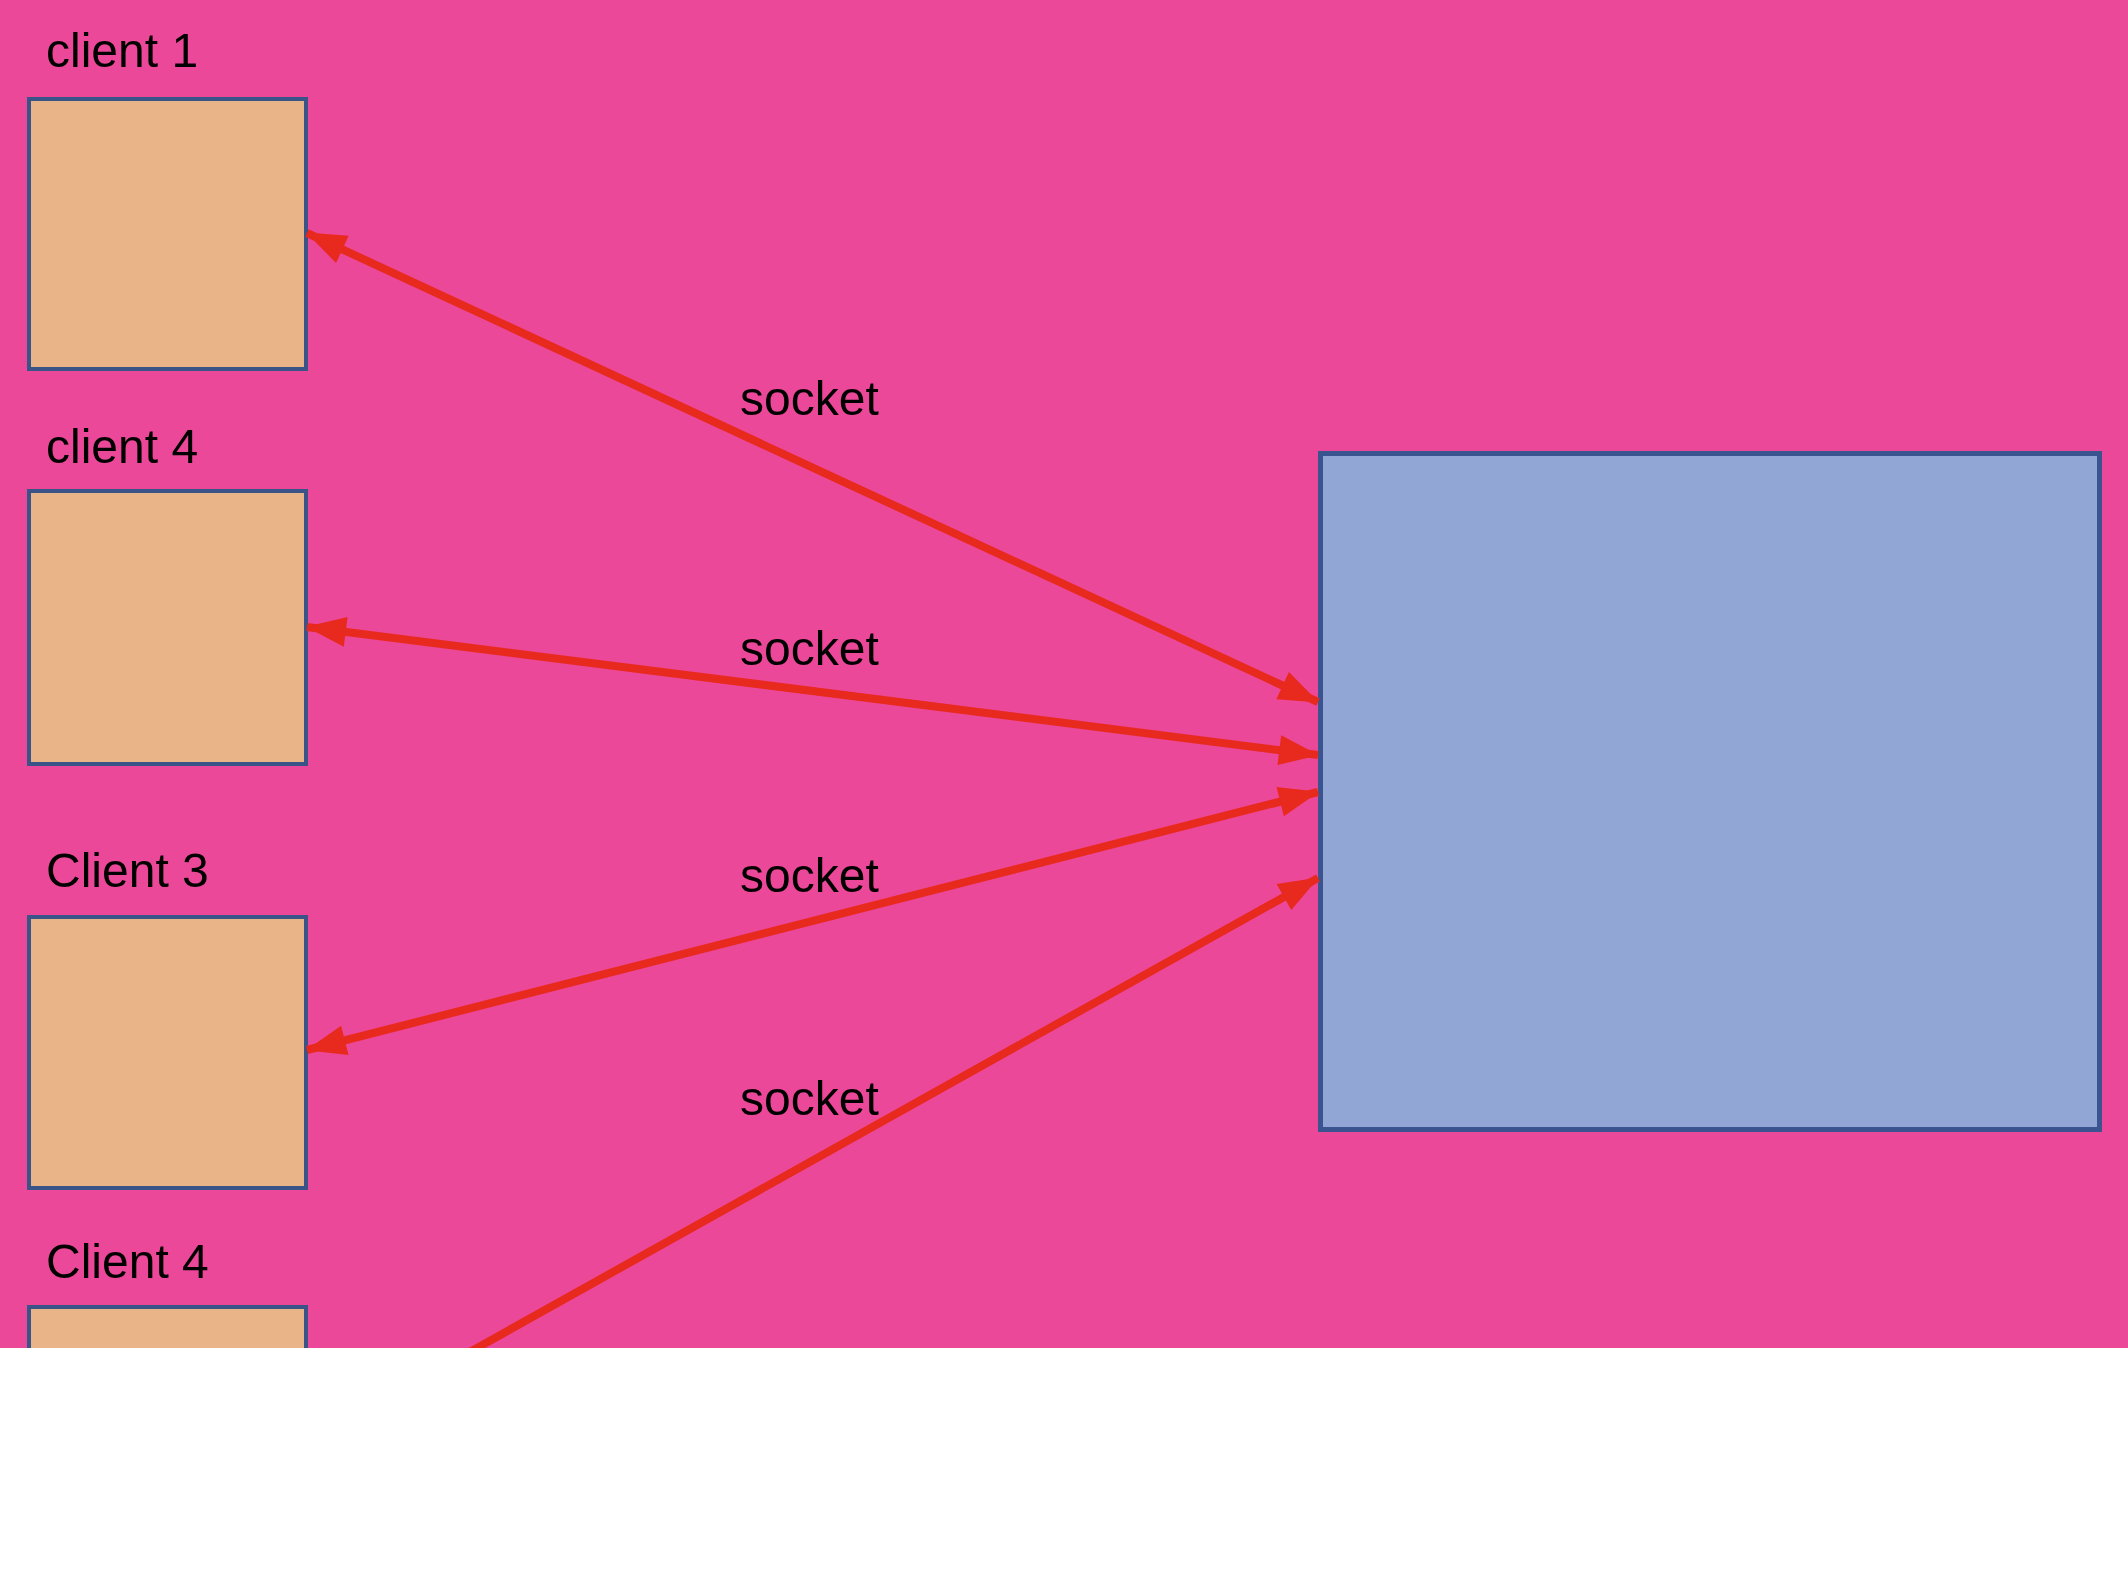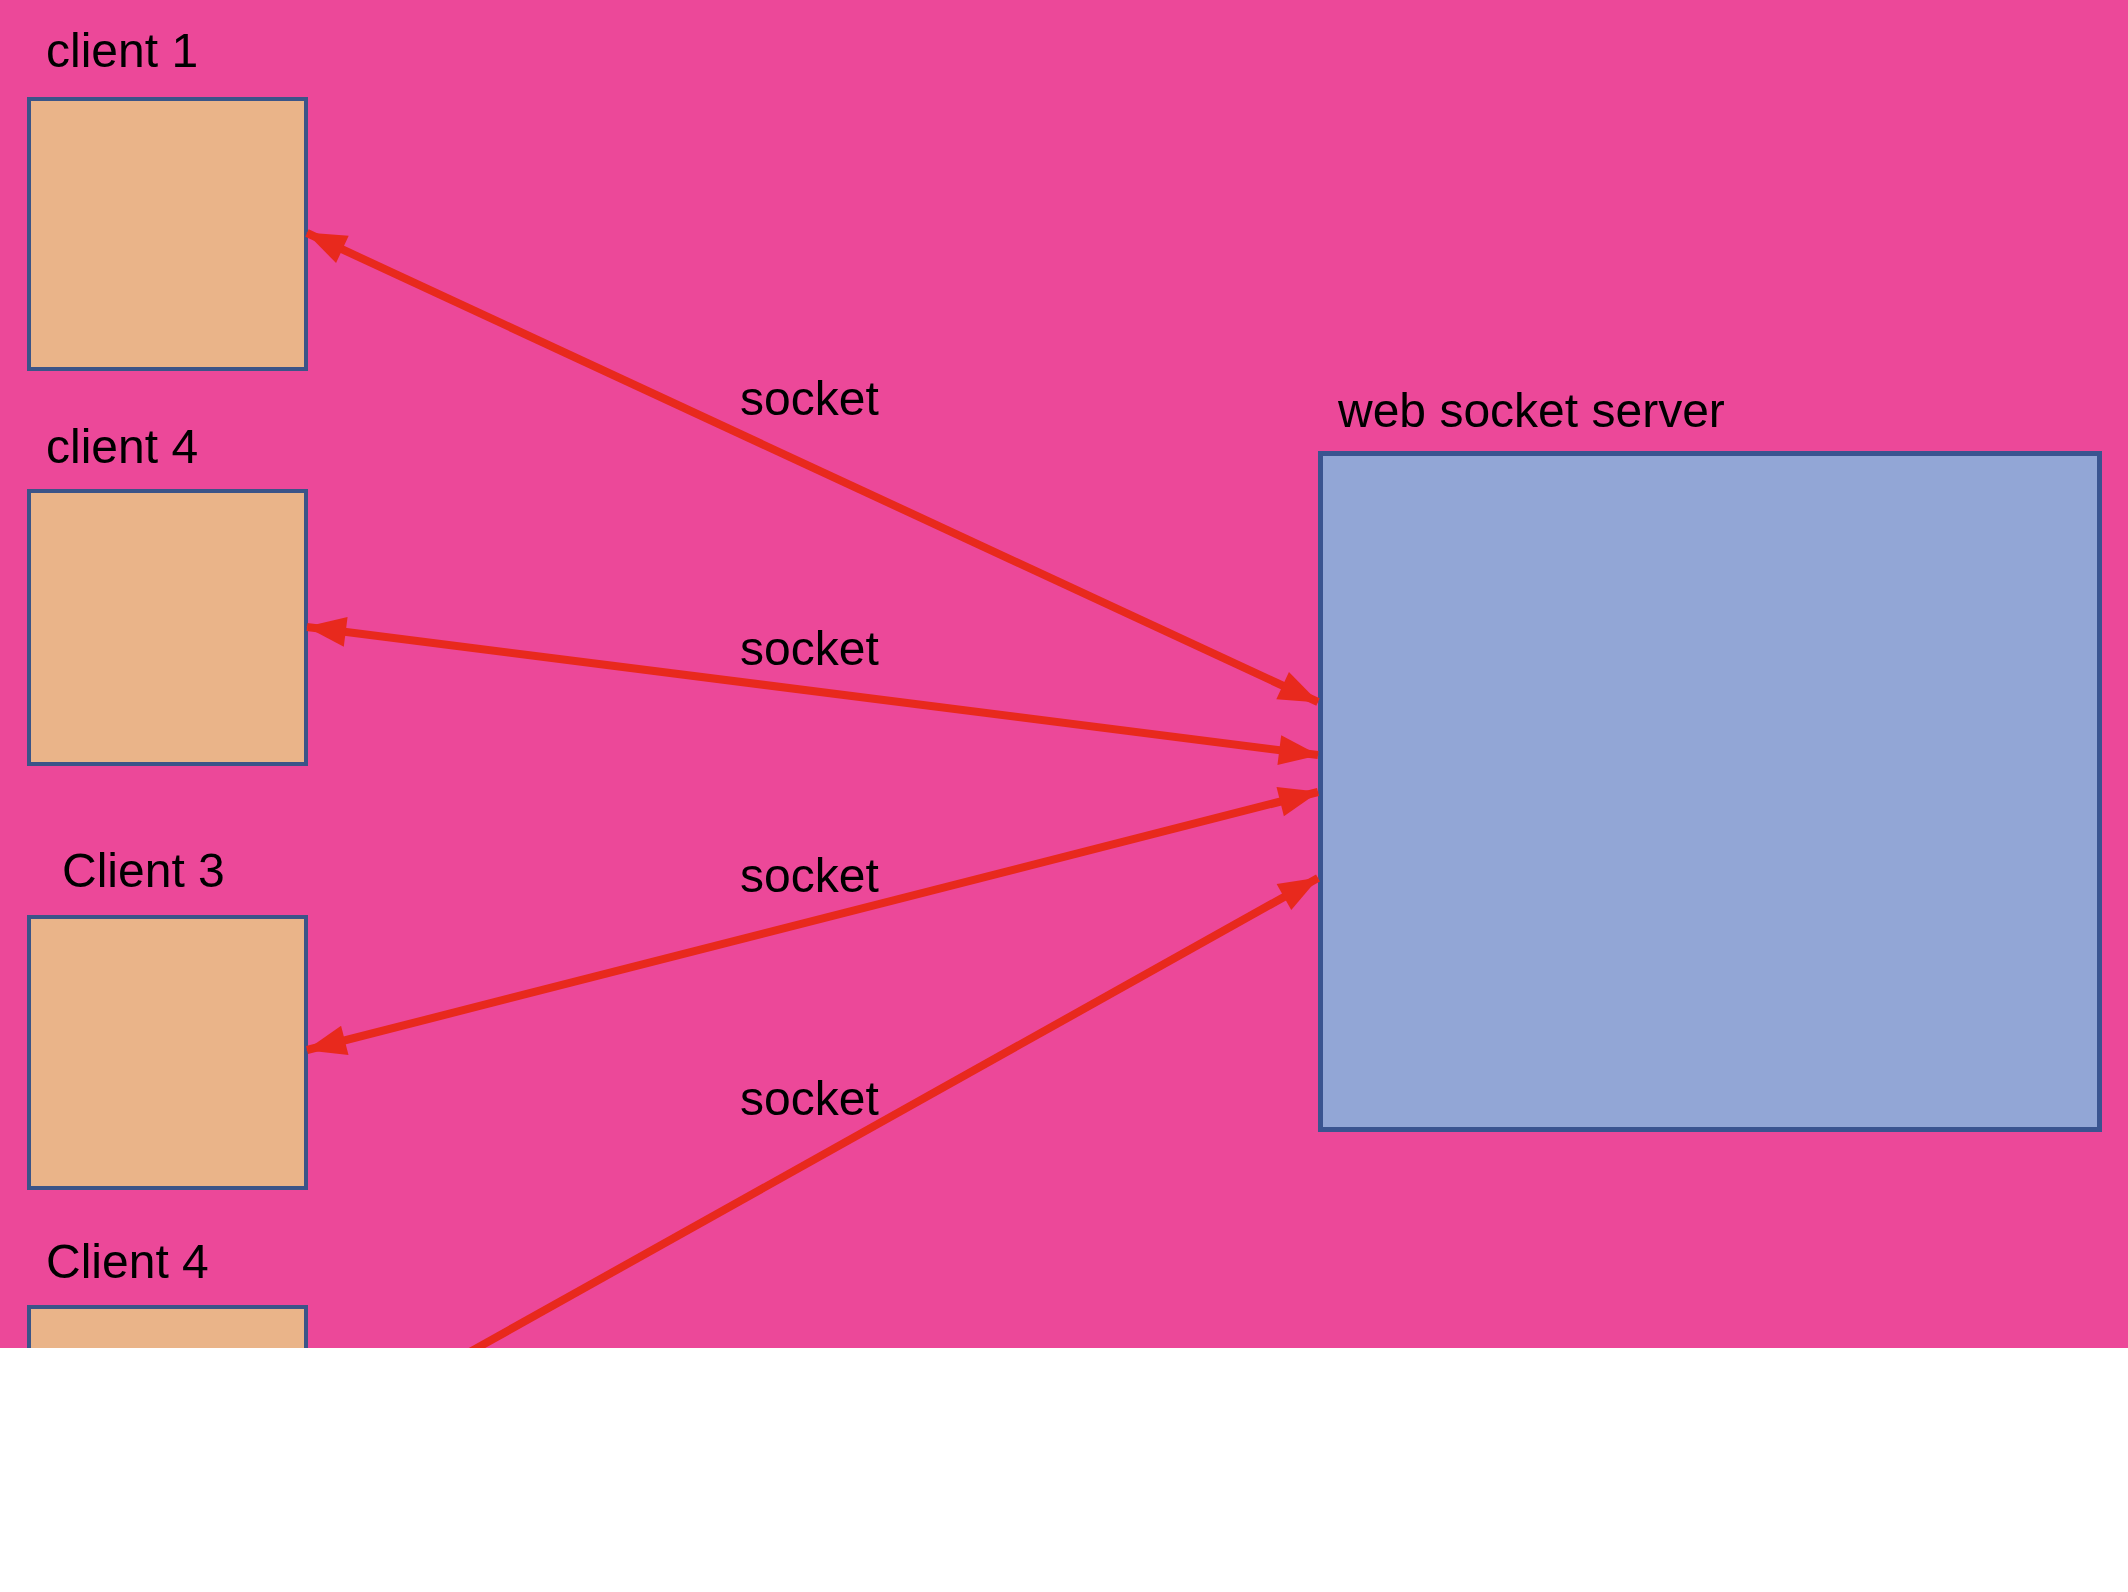--- a/index.html
+++ b/index.html
@@ -31,21 +31,21 @@
     border: 4px solid #3B5488;
     box-sizing: border-box;
   }
   .client-box.c1 { top: 97px;  height: 274px; }
   .client-box.c2 { top: 489px; height: 277px; }
   .client-box.c3 { top: 915px; height: 275px; }
   .client-box.c4 { top: 1305px; height: 283px; }
 
   .client-label.c1 { left: 46px; top: 23px; }
   .client-label.c2 { left: 46px; top: 419px; }
-  .client-label.c3 { left: 46px; top: 843px; margin-left: 16px; }
+  .client-label.c3 { left: 46px; top: 843px; }
   .client-label.c4 { left: 46px; top: 1234px; }
 
   .server-box {
     position: absolute;
     left: 1318px;
     top: 451px;
     width: 784px;
     height: 681px;
     background: #92A6D6;
     border: 5px solid #3A5490;
@@ -91,21 +91,20 @@
   <div class="diagram-label client-label c1">client 1</div>
   <div class="diagram-label client-label c2">client 4</div>
   <div class="diagram-label client-label c3">Client 3</div>
   <div class="diagram-label client-label c4">Client 4</div>
 
   <div class="client-box c1"></div>
   <div class="client-box c2"></div>
   <div class="client-box c3"></div>
   <div class="client-box c4"></div>
 
-  <div class="diagram-label server-label">web socket server</div>
   <div class="server-box"></div>
 
   <div class="diagram-label socket-label s1">socket</div>
   <div class="diagram-label socket-label s2">socket</div>
   <div class="diagram-label socket-label s3">socket</div>
   <div class="diagram-label socket-label s4">socket</div>
 
   <svg class="arrow-layer" width="2128" height="1592" viewBox="0 0 2128 1592" xmlns="http://www.w3.org/2000/svg">
     <defs>
       <marker id="arrowhead" markerUnits="userSpaceOnUse" markerWidth="42" markerHeight="34" refX="40" refY="17" orient="auto-start-reverse">

